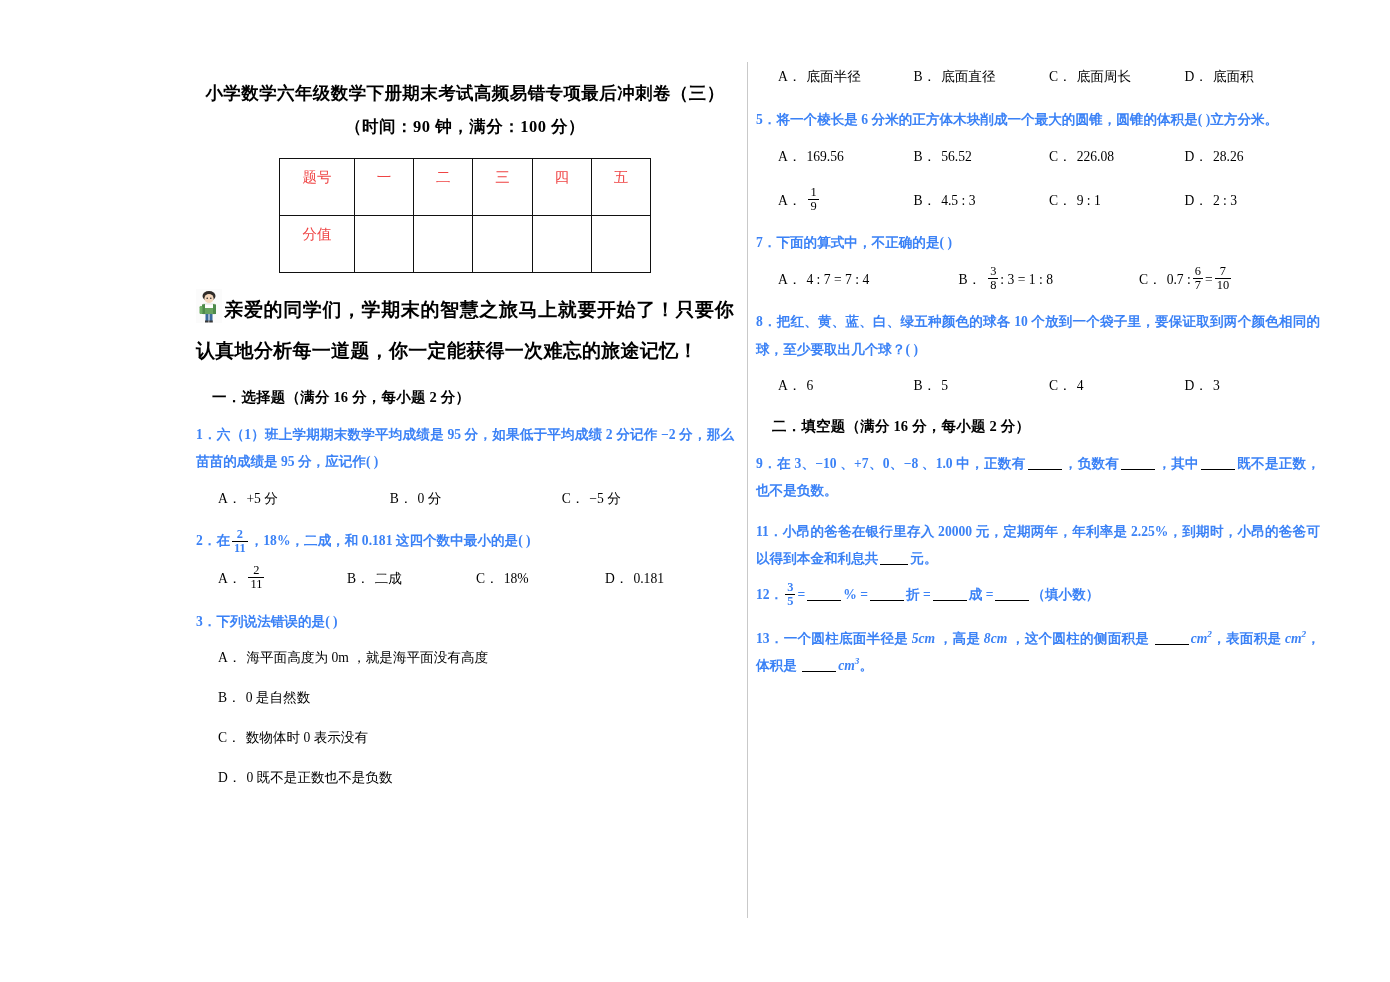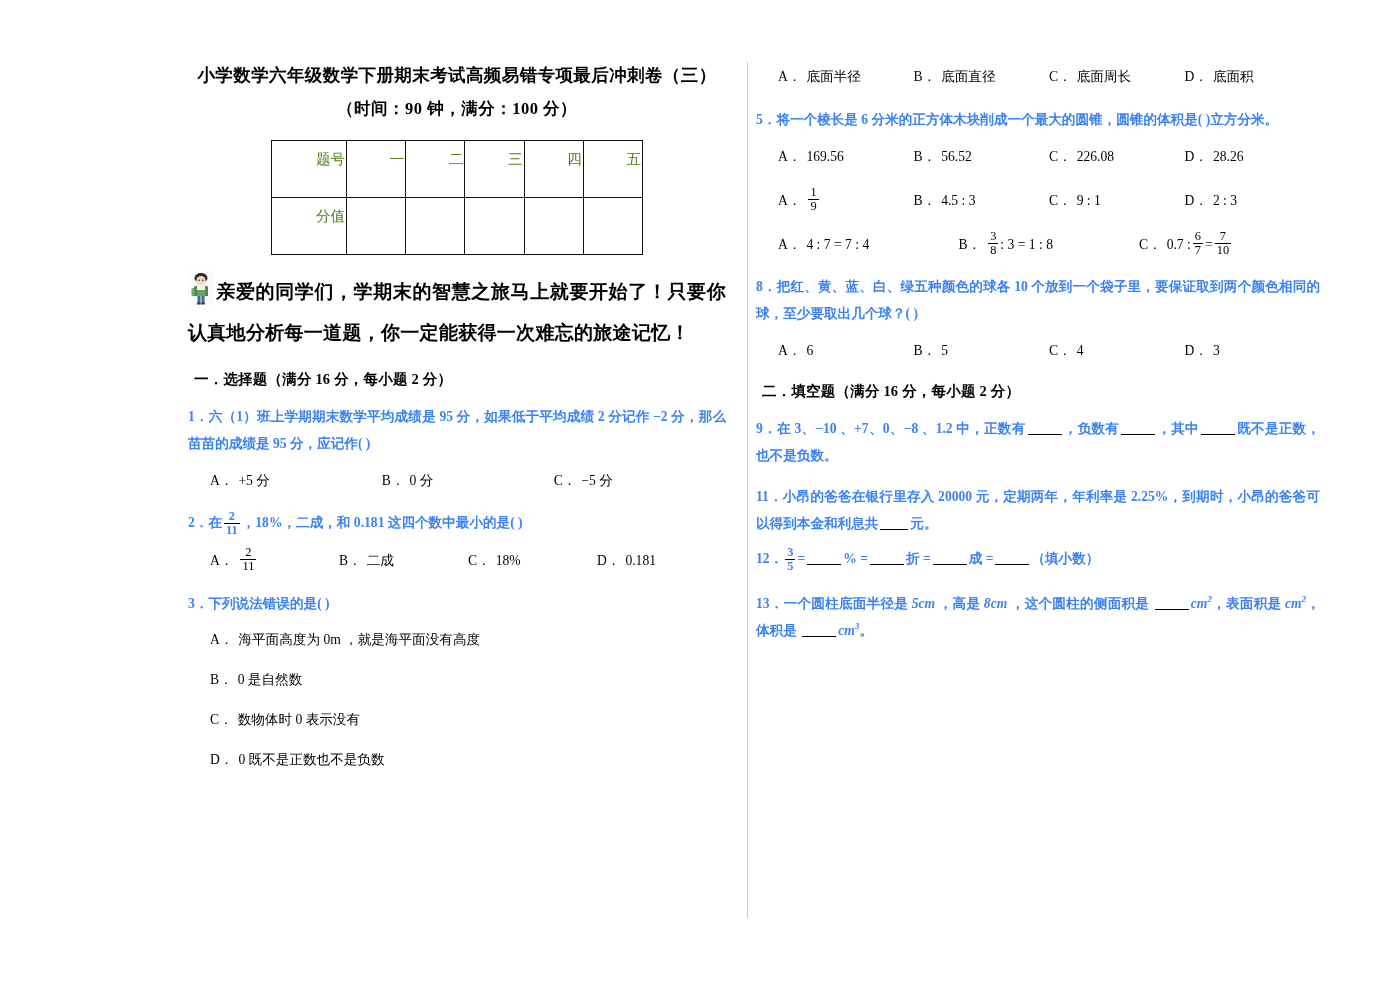--- a/index.html
+++ b/index.html
@@ -27,23 +27,23 @@
     width: 1px;
     height: 856px;
     background: #c9c9c9;
   }
   .col {
     position: absolute;
     top: 0;
     box-sizing: border-box;
   }
   .col-left {
-    left: 188px;
+    left: 196px;
     width: 552px;
-    padding-top: 62px;
+    padding-top: 80px;
     padding-right: 14px;
   }
   .col-right {
     left: 756px;
     width: 572px;
     padding-top: 62px;
     padding-right: 8px;
   }
 
   .doc-title {
@@ -64,25 +64,25 @@
 
   table.score-table {
     border-collapse: collapse;
     margin: 0 auto 0 auto;
     width: 372px;
     table-layout: fixed;
   }
   table.score-table td {
     border: 1px solid #111;
     height: 46px;
-    text-align: right;
+    text-align: center;
     vertical-align: top;
     padding-top: 9px;
     font-size: 14.5px;
-    color: #4d7c0f;
+    color: #ef4444;
     font-family: "Liberation Serif", "DejaVu Serif", serif;
   }
   table.score-table td.first-col { width: 72px; }
 
   .intro {
     margin-top: 17px;
     font-size: 19px;
     font-weight: bold;
     line-height: 2.15;
     text-align: justify;
@@ -94,21 +94,21 @@
     height: 34px;
     vertical-align: -9px;
     margin-right: 2px;
     position: relative;
     top: -2px;
   }
 
   .section-head {
     font-size: 14.5px;
     font-weight: bold;
-    margin: 16px 0 14px 6px;
+    margin: 16px 0 14px 16px;
     letter-spacing: 0.2px;
   }
 
   .q {
     font-size: 13.6px;
     line-height: 2.0;
     margin: 0 0 8px 0;
     text-align: justify;
     color: #3b82f6;
     font-weight: bold;
@@ -368,20 +368,23 @@
             <span class="opt-label">C．</span>
             <span>9 : 1</span>
           </span>
         <span class="opt">
             <span class="opt-label">D．</span>
             <span>2 : 3</span>
           </span>
       </div>
     </div>
 
+    <div class="q q-stem">
+      <span>7．</span><span>下面的算式中，不正确的是(        )</span>
+    </div>
     <div class="opts opt-3">
       <div class="opt-row">
         <span class="opt">
             <span class="opt-label">A．</span>
             <span>4 : 7 = 7 : 4</span>
           </span>
         <span class="opt">
             <span class="opt-label">B．</span>
             <span class="frac">
               <span class="num">3</span>
@@ -425,21 +428,21 @@
         <span class="opt">
             <span class="opt-label">D．</span>
             <span>3</span>
           </span>
       </div>
     </div>
 
     <div class="section-head">二．填空题（满分 16 分，每小题 2 分）</div>
 
     <div class="q q-stem">
-      <span>9．</span><span>在 3、−10 、+7、0、−8 、1.2 中，正数有</span><span class="blank"></span><span>，负数有</span><span class="blank"></span><span>，其中</span><span class="blank"></span><span>既不是正数，也不是负数。</span>
+      <span>9．</span><span>在 3、−10 、+7、0、−8 、1.0 中，正数有</span><span class="blank"></span><span>，负数有</span><span class="blank"></span><span>，其中</span><span class="blank"></span><span>既不是正数，也不是负数。</span>
     </div>
 
 
     <div class="q q-stem" style="margin-top:14px;">
       <span>11．</span><span>小昂的爸爸在银行里存入 20000 元，定期两年，年利率是 2.25%，到期时，小昂的爸爸可以得到本金和利息共</span><span class="blank blank-sm"></span><span>元。</span>
     </div>
 
     <div class="q q-stem" style="margin-top:0;">
       <span>12．</span><span class="frac">
           <span class="num">3</span>

